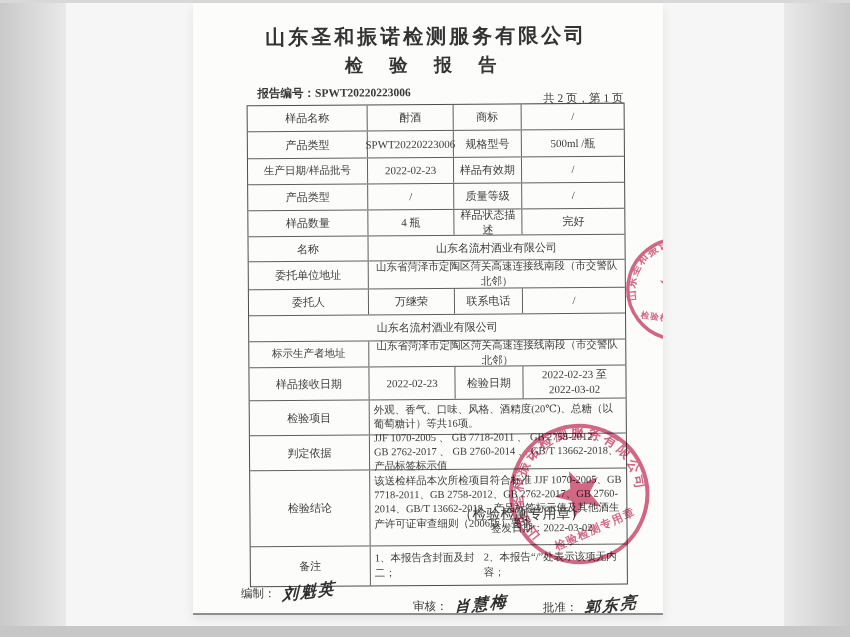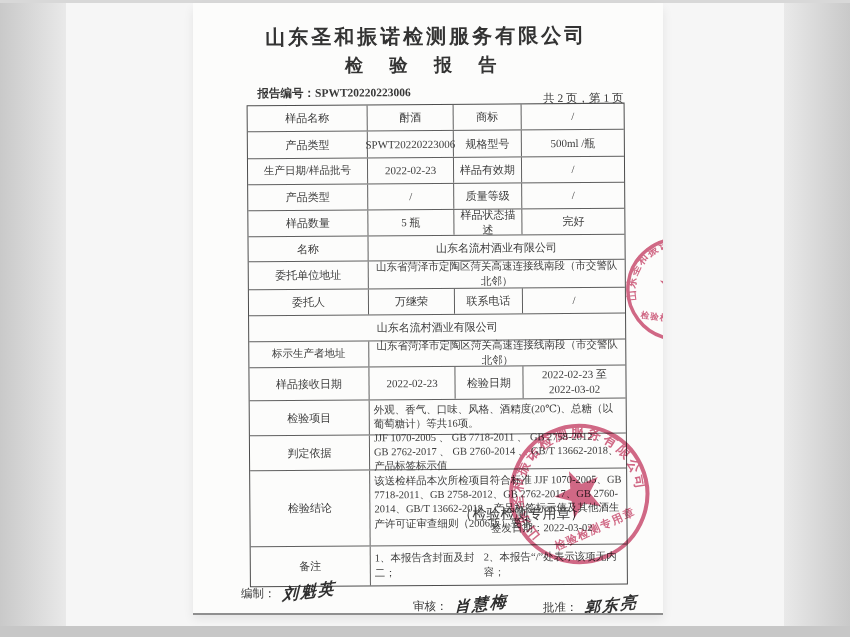--- a/index.html
+++ b/index.html
@@ -101,21 +101,21 @@
 
     <div class="row" style="height:26px">
       <div class="cell c1">产品类型</div>
       <div class="cell c2">/</div>
       <div class="cell c3">质量等级</div>
       <div class="cell c4">/</div>
     </div>
 
     <div class="row" style="height:26px">
       <div class="cell c1">样品数量</div>
-      <div class="cell c2">5 瓶</div>
+      <div class="cell c2">4 瓶</div>
       <div class="cell c3">样品状态描述</div>
       <div class="cell c4">完好</div>
     </div>
 
     <div class="row" style="height:25px">
       <div class="cell c1">名称</div>
       <div class="cell cwide">山东名流村酒业有限公司</div>
     </div>
 
     <div class="row" style="height:28px">

